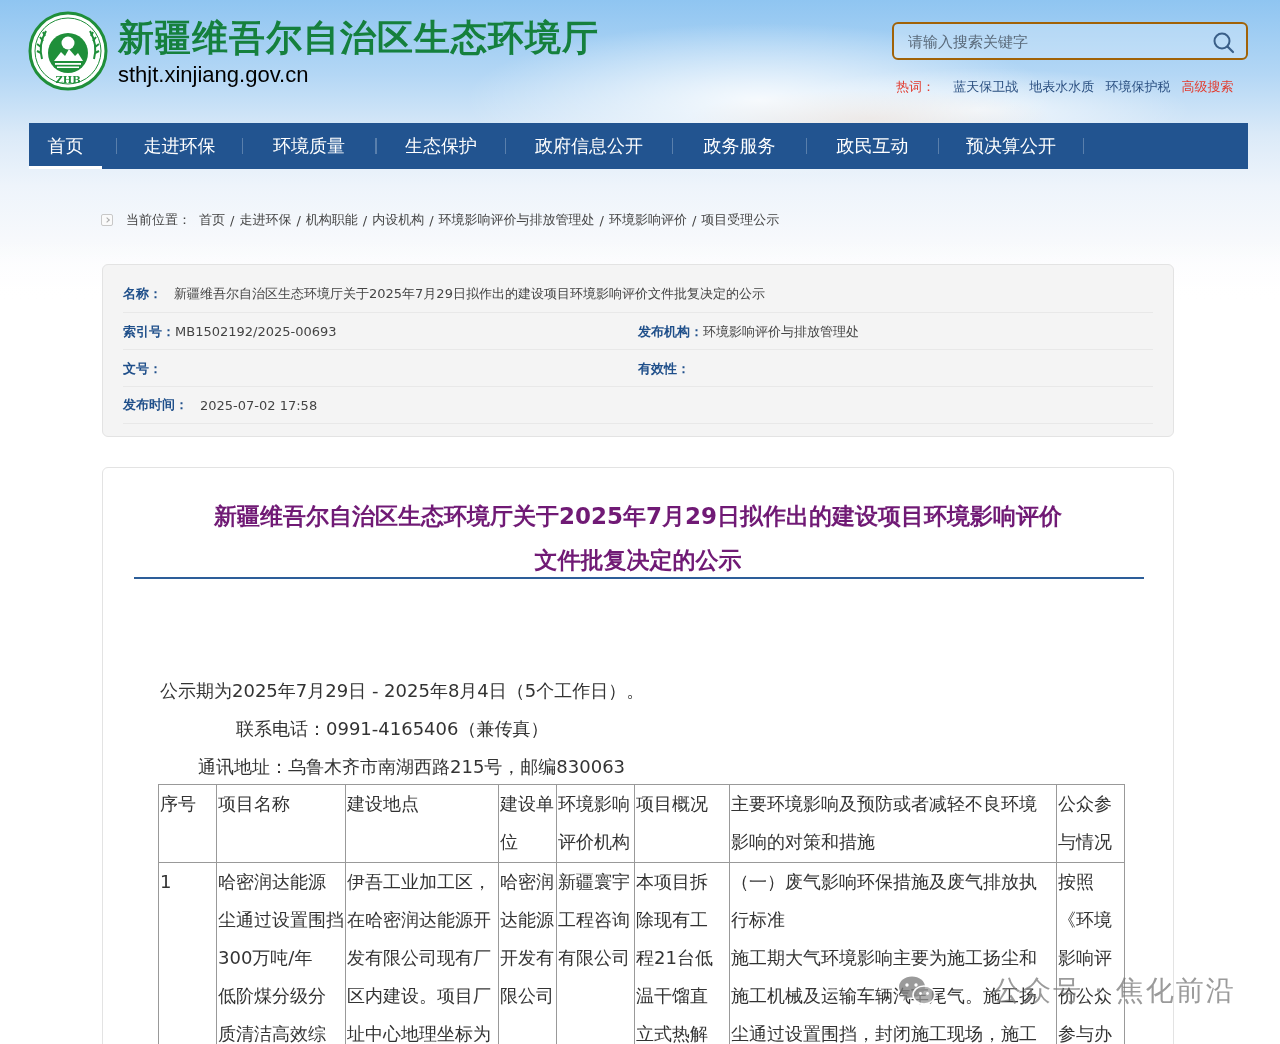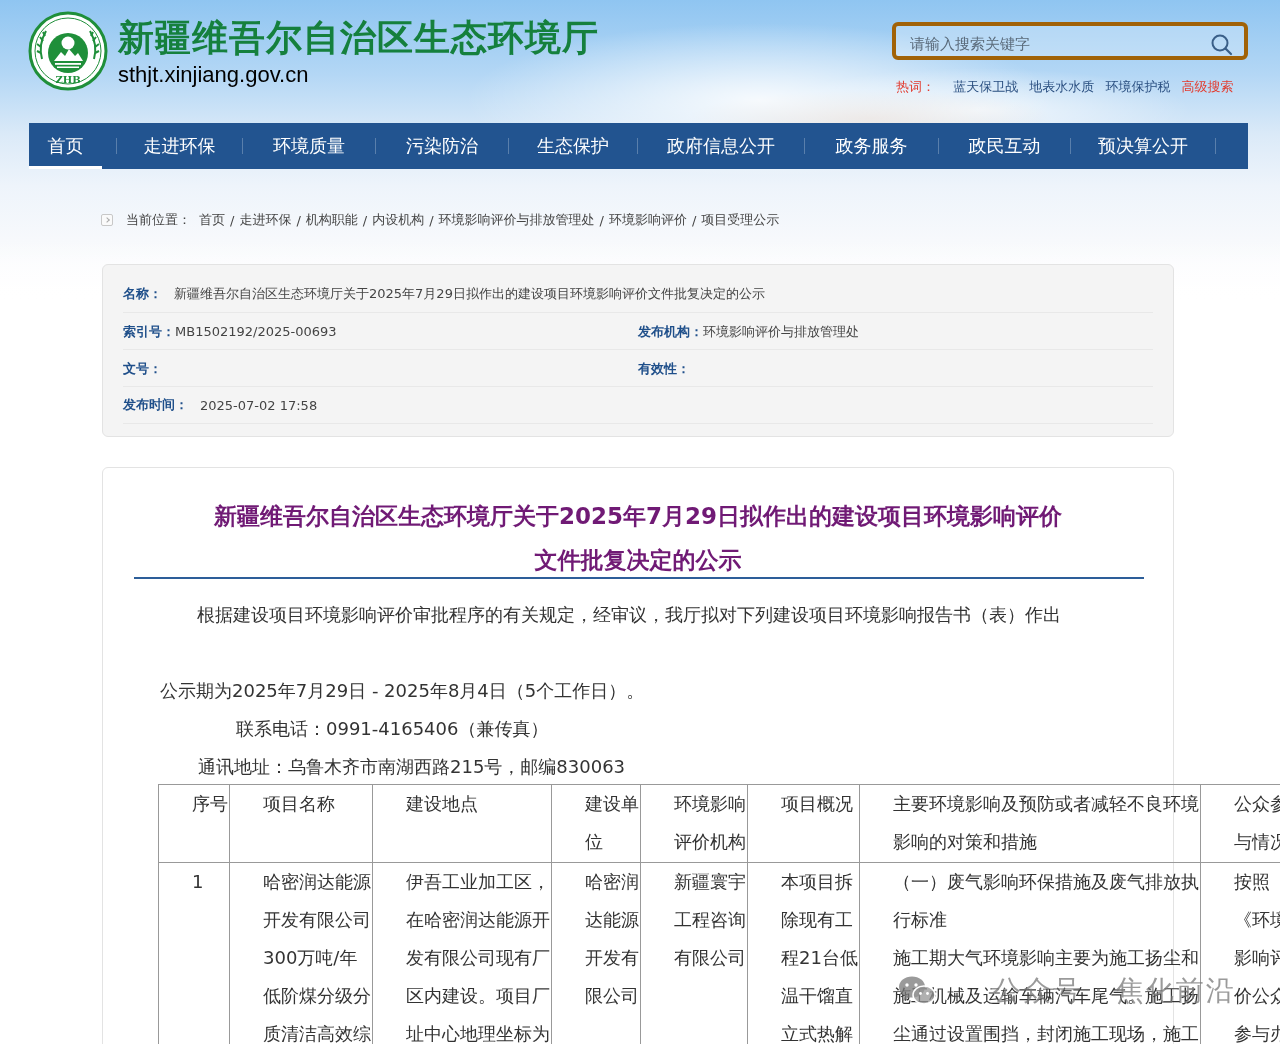--- a/index.html
+++ b/index.html
@@ -34,21 +34,21 @@
       color: #15803d;
     }
     .site-url {
       position: absolute; left: 118px; top: 62px;
       font-family: "Liberation Sans", sans-serif;
       font-size: 22px; color: #000000;
     }
     
     .search-box {
       position: absolute; left: 892px; top: 22px; width: 356px; height: 38px;
-      border: 4px solid #a16207; border-radius: 6px;
+      border: 2px solid #a16207; border-radius: 6px;
       background: rgba(255,255,255,0.25);
     }
     .search-input {
       position: absolute; left: 14px; top: 0; width: 300px; height: 36px;
       border: none; outline: none; background: transparent;
       font-size: 15px; color: #555;
       font-family: "DejaVu Sans", sans-serif;
     }
     .search-input::placeholder { color: #5a6a7a; }
     .search-btn {
@@ -120,21 +120,21 @@
     }
     
     .proj-table {
       position: absolute; left: 158px; top: 784px; border-collapse: collapse;
       font-size: 18px; color: #333; table-layout: fixed;
     }
     .proj-table td {
       border: 1px solid #999; vertical-align: top; padding: 0 1px;
       line-height: 38px; overflow: hidden; word-break: break-all;
     }
-    .proj-table .cell-line { display: block; white-space: nowrap; overflow: hidden; padding-left: 32px; }
+    .proj-table .cell-line { display: block; white-space: nowrap; overflow: hidden; }
     
     .watermark {
       position: absolute; left: 897px; top: 972px; display: flex; align-items: center;
       color: rgba(120,120,120,0.75); font-size: 28px; letter-spacing: 2px; white-space: nowrap; gap: 48px;
     }
     .wm-icon { width: 40px; height: 34px; margin-right: 8px; }
   </style>
 </head>
 <body>
 
@@ -178,21 +178,20 @@
   <a class="adv">高级搜索</a>
 </div>
 
 <div class="nav">
   <a class="nav-item active" style="width:73px">首页</a>
   <span class="nav-sep" style="margin-left:14px"></span>
   <a class="nav-item" style="width:125px">走进环保</a>
   <span class="nav-sep"></span>
   <a class="nav-item" style="width:132px">环境质量</a>
   <span class="nav-sep"></span>
-  <a class="nav-item" style="width:132px">污染防治</a>
   <span class="nav-sep"></span>
   <a class="nav-item" style="width:128px">生态保护</a>
   <span class="nav-sep"></span>
   <a class="nav-item" style="width:166px">政府信息公开</a>
   <span class="nav-sep"></span>
   <a class="nav-item" style="width:133px">政务服务</a>
   <span class="nav-sep"></span>
   <a class="nav-item" style="width:131px">政民互动</a>
   <span class="nav-sep"></span>
   <a class="nav-item" style="width:144px">预决算公开</a>
@@ -247,21 +246,20 @@
     <span>2025-07-02 17:58</span>
   </div>
 </div>
 
 <div class="article">
   <div class="article-title">
     <div>新疆维吾尔自治区生态环境厅关于2025年7月29日拟作出的建设项目环境影响评价</div>
     <div>文件批复决定的公示</div>
   </div>
   <div class="title-rule"></div>
-  <div class="body-text" style="top:128px; text-indent:37px">根据建设项目环境影响评价审批程序的有关规定，经审议，我厅拟对下列建设项目环境影响报告书（表）作出</div>
   <div class="body-text" style="top:204px">公示期为2025年7月29日 - 2025年8月4日（5个工作日）。</div>
   <div class="body-text" style="top:242px; left:133px">联系电话：0991-4165406（兼传真）</div>
   <div class="body-text" style="top:280px; left:95px">通讯地址：乌鲁木齐市南湖西路215号，邮编830063</div>
 </div>
 
 <table class="proj-table">
   <colgroup>
     <col style="width:58px">
       <col style="width:118px">
       <col style="width:153px">
@@ -301,21 +299,21 @@
           <span class="cell-line">公众参</span>
           <span class="cell-line">与情况</span>
         </td>
   </tr>
   <tr style="height:200px">
     <td>
           <span class="cell-line">1</span>
         </td>
     <td>
       <span class="cell-line">哈密润达能源</span>
-          <span class="cell-line">开发有限公司</span>
+          <span class="cell-line">尘通过设置围挡</span>
           <span class="cell-line">300万吨/年</span>
           <span class="cell-line">低阶煤分级分</span>
           <span class="cell-line">质清洁高效综</span>
     </td>
     <td>
       <span class="cell-line">伊吾工业加工区，</span>
           <span class="cell-line">在哈密润达能源开</span>
           <span class="cell-line">发有限公司现有厂</span>
           <span class="cell-line">区内建设。项目厂</span>
           <span class="cell-line">址中心地理坐标为</span>

